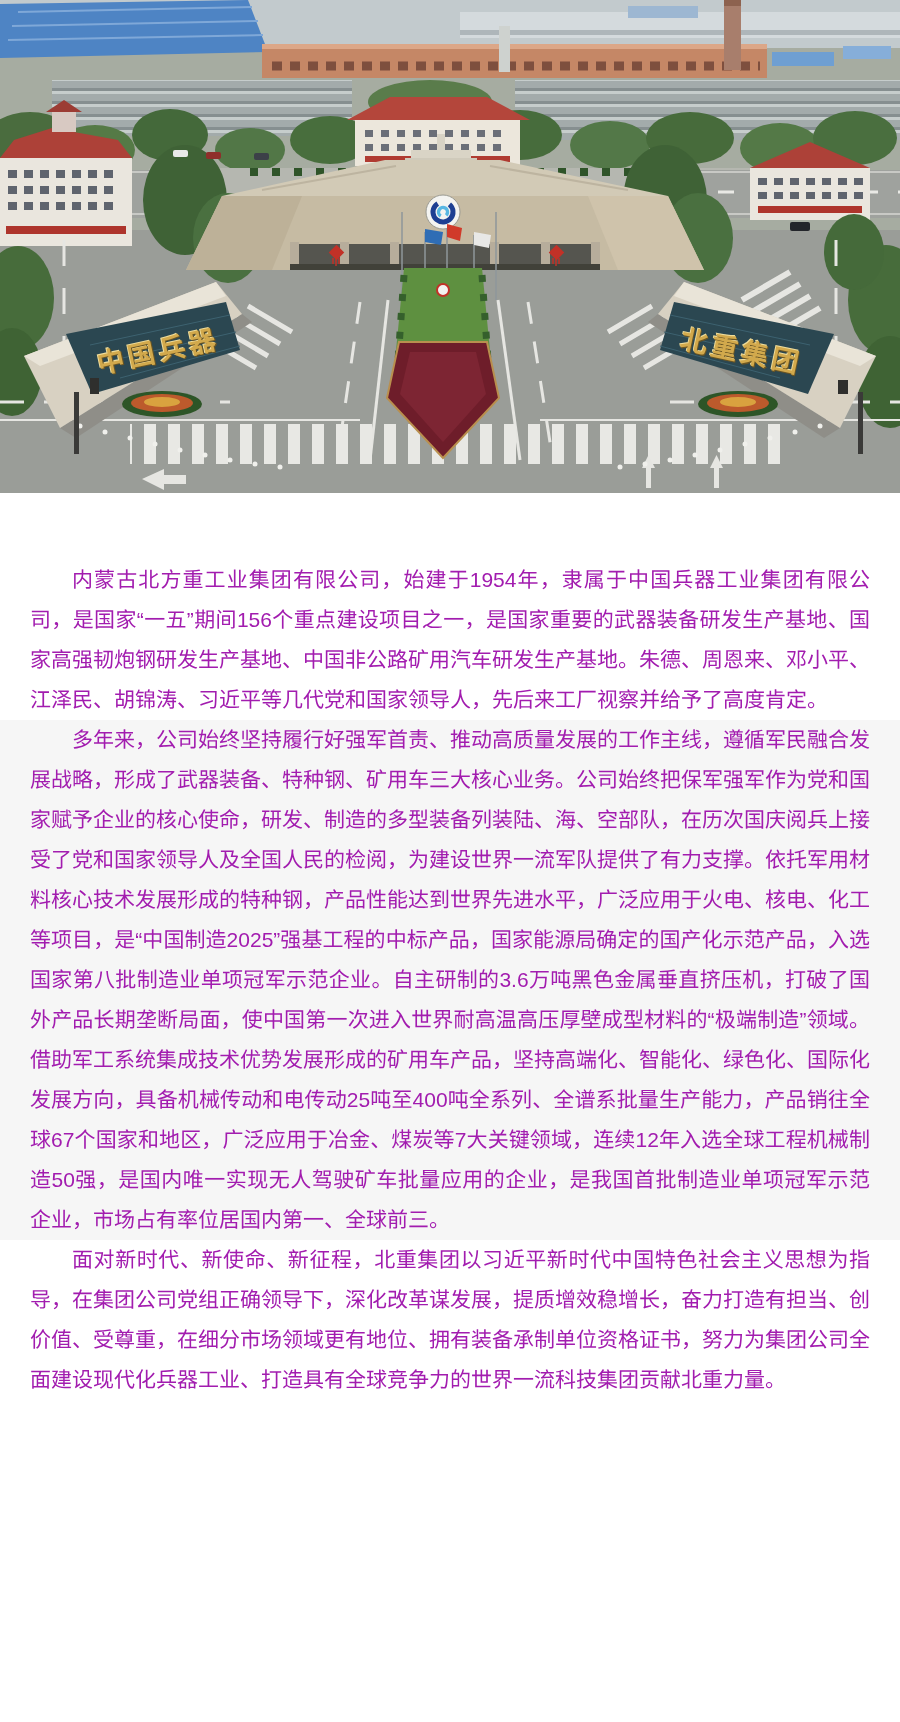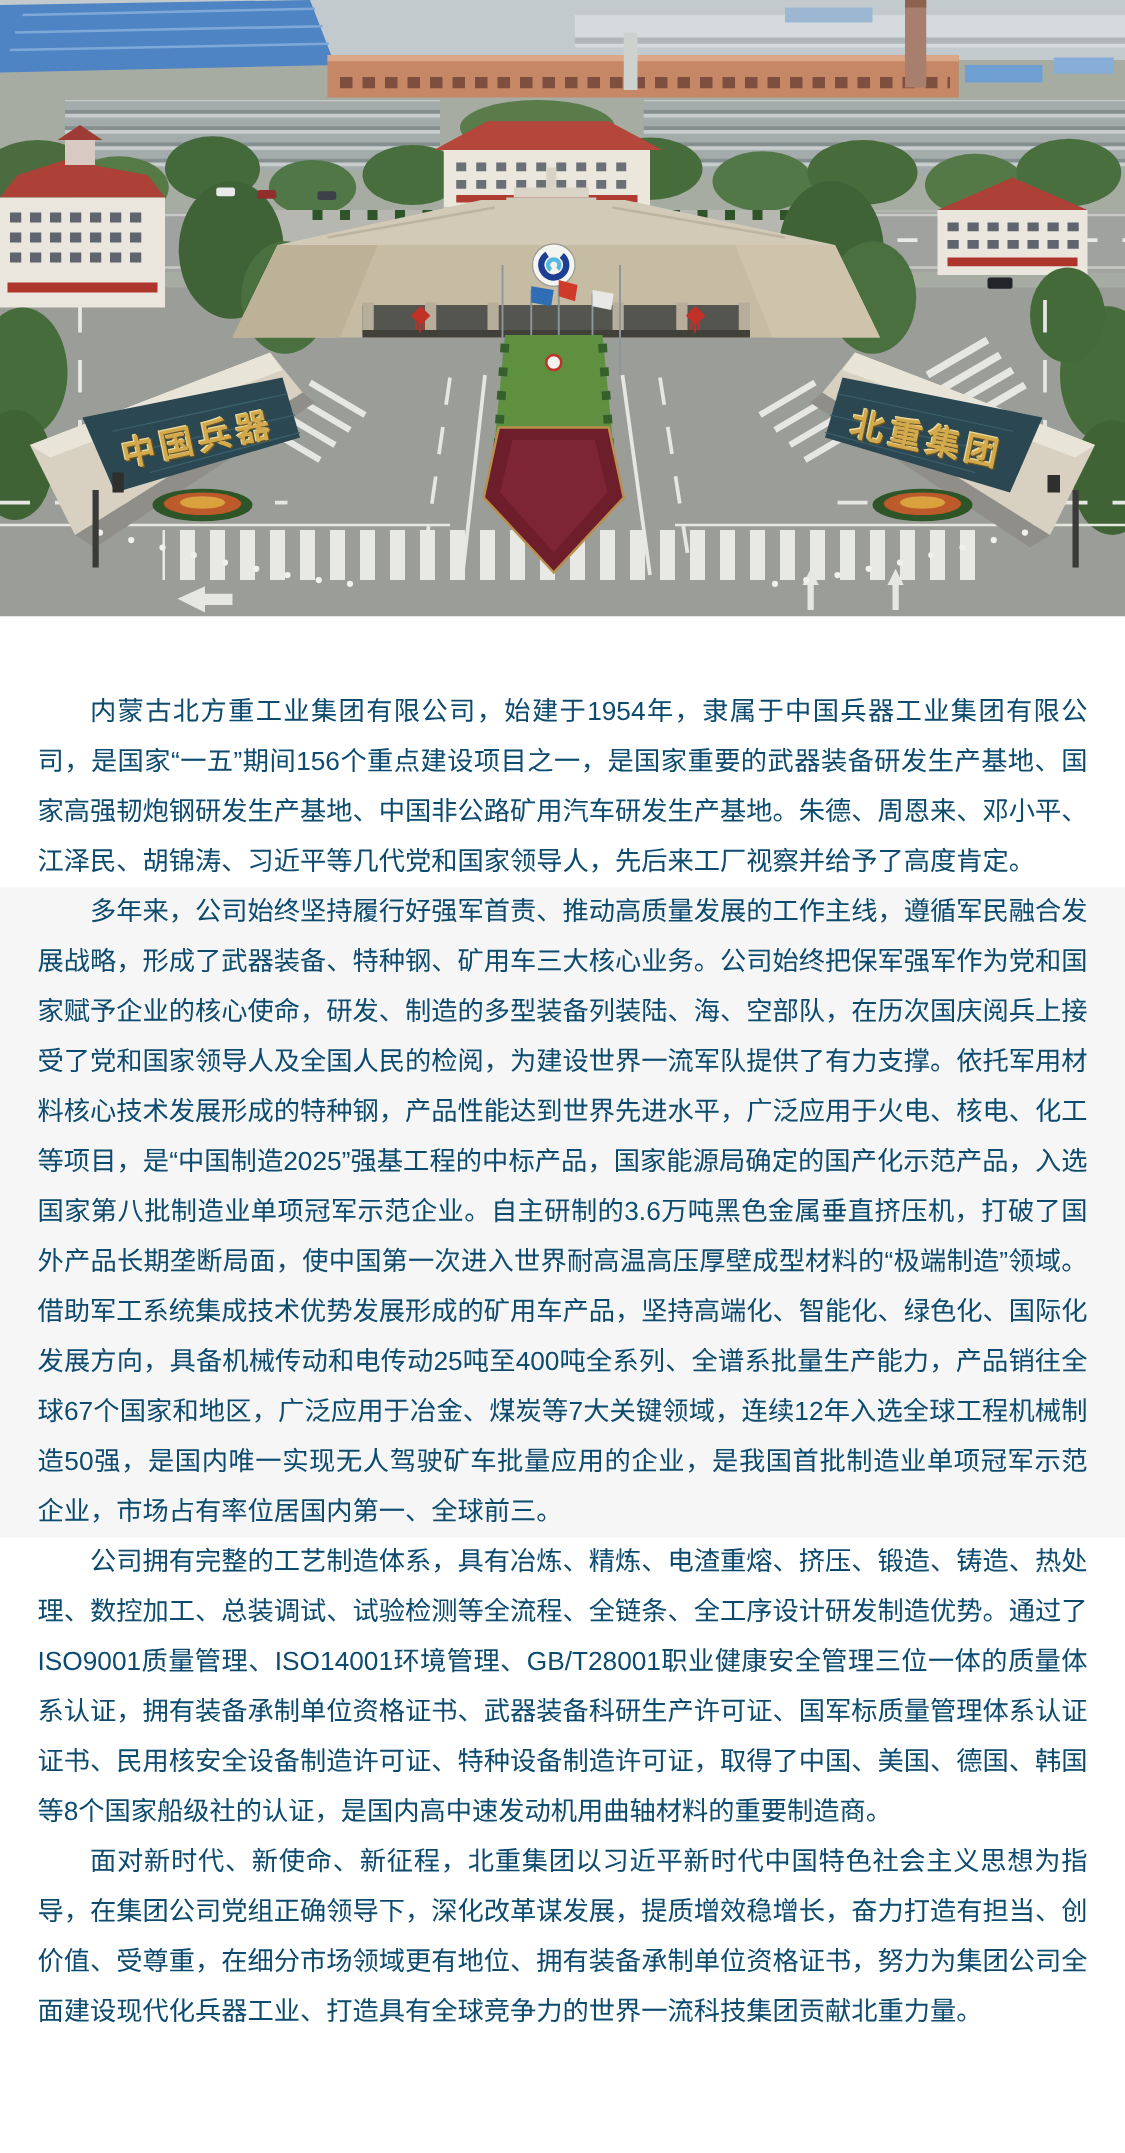--- a/index.html
+++ b/index.html
@@ -15,21 +15,21 @@
     font-size: 27px; font-weight: bold; letter-spacing: 4px;
     color: #d2a94c;
     text-shadow: 1px 1px 0 #6a5524, -1px -1px 0 #efdc9a;
     white-space: nowrap; pointer-events: none;
   }
   .gate-sign.left  { left: 78px;  top: 330px; transform: rotate(-12deg); }
   .gate-sign.right { left: 662px; top: 330px; transform: rotate(12deg); }
   
   .article {
     padding: 57px 0 0 0;
-    font-size: 21px; line-height: 40px; color: #0c4a6e;
+    font-size: 21px; line-height: 40px; color: #a21caf; margin-top: 10px;
   }
   .article p {
     margin: 0; padding: 0 30px;
     text-indent: 2em; text-align: justify; text-justify: inter-ideograph;
   }
   .article p.shaded { background: #f6f6f6; }
 </style>
 </head>
 <body>
 
@@ -324,15 +324,14 @@
     </g>
   </svg>
 
   <div class="gate-sign left">中国兵器</div>
   <div class="gate-sign right">北重集团</div>
 </div>
 
 <div class="article">
   <p>内蒙古北方重工业集团有限公司，始建于1954年，隶属于中国兵器工业集团有限公司，是国家“一五”期间156个重点建设项目之一，是国家重要的武器装备研发生产基地、国家高强韧炮钢研发生产基地、中国非公路矿用汽车研发生产基地。朱德、周恩来、邓小平、江泽民、胡锦涛、习近平等几代党和国家领导人，先后来工厂视察并给予了高度肯定。</p>
   <p class="shaded">多年来，公司始终坚持履行好强军首责、推动高质量发展的工作主线，遵循军民融合发展战略，形成了武器装备、特种钢、矿用车三大核心业务。公司始终把保军强军作为党和国家赋予企业的核心使命，研发、制造的多型装备列装陆、海、空部队，在历次国庆阅兵上接受了党和国家领导人及全国人民的检阅，为建设世界一流军队提供了有力支撑。依托军用材料核心技术发展形成的特种钢，产品性能达到世界先进水平，广泛应用于火电、核电、化工等项目，是“中国制造2025”强基工程的中标产品，国家能源局确定的国产化示范产品，入选国家第八批制造业单项冠军示范企业。自主研制的3.6万吨黑色金属垂直挤压机，打破了国外产品长期垄断局面，使中国第一次进入世界耐高温高压厚壁成型材料的“极端制造”领域。借助军工系统集成技术优势发展形成的矿用车产品，坚持高端化、智能化、绿色化、国际化发展方向，具备机械传动和电传动25吨至400吨全系列、全谱系批量生产能力，产品销往全球67个国家和地区，广泛应用于冶金、煤炭等7大关键领域，连续12年入选全球工程机械制造50强，是国内唯一实现无人驾驶矿车批量应用的企业，是我国首批制造业单项冠军示范企业，市场占有率位居国内第一、全球前三。</p>
-  <p>公司拥有完整的工艺制造体系，具有冶炼、精炼、电渣重熔、挤压、锻造、铸造、热处理、数控加工、总装调试、试验检测等全流程、全链条、全工序设计研发制造优势。通过了ISO9001质量管理、ISO14001环境管理、GB/T28001职业健康安全管理三位一体的质量体系认证，拥有装备承制单位资格证书、武器装备科研生产许可证、国军标质量管理体系认证证书、民用核安全设备制造许可证、特种设备制造许可证，取得了中国、美国、德国、韩国等8个国家船级社的认证，是国内高中速发动机用曲轴材料的重要制造商。</p>
   <p>面对新时代、新使命、新征程，北重集团以习近平新时代中国特色社会主义思想为指导，在集团公司党组正确领导下，深化改革谋发展，提质增效稳增长，奋力打造有担当、创价值、受尊重，在细分市场领域更有地位、拥有装备承制单位资格证书，努力为集团公司全面建设现代化兵器工业、打造具有全球竞争力的世界一流科技集团贡献北重力量。</p>
 </div>
 
 </body></html>

